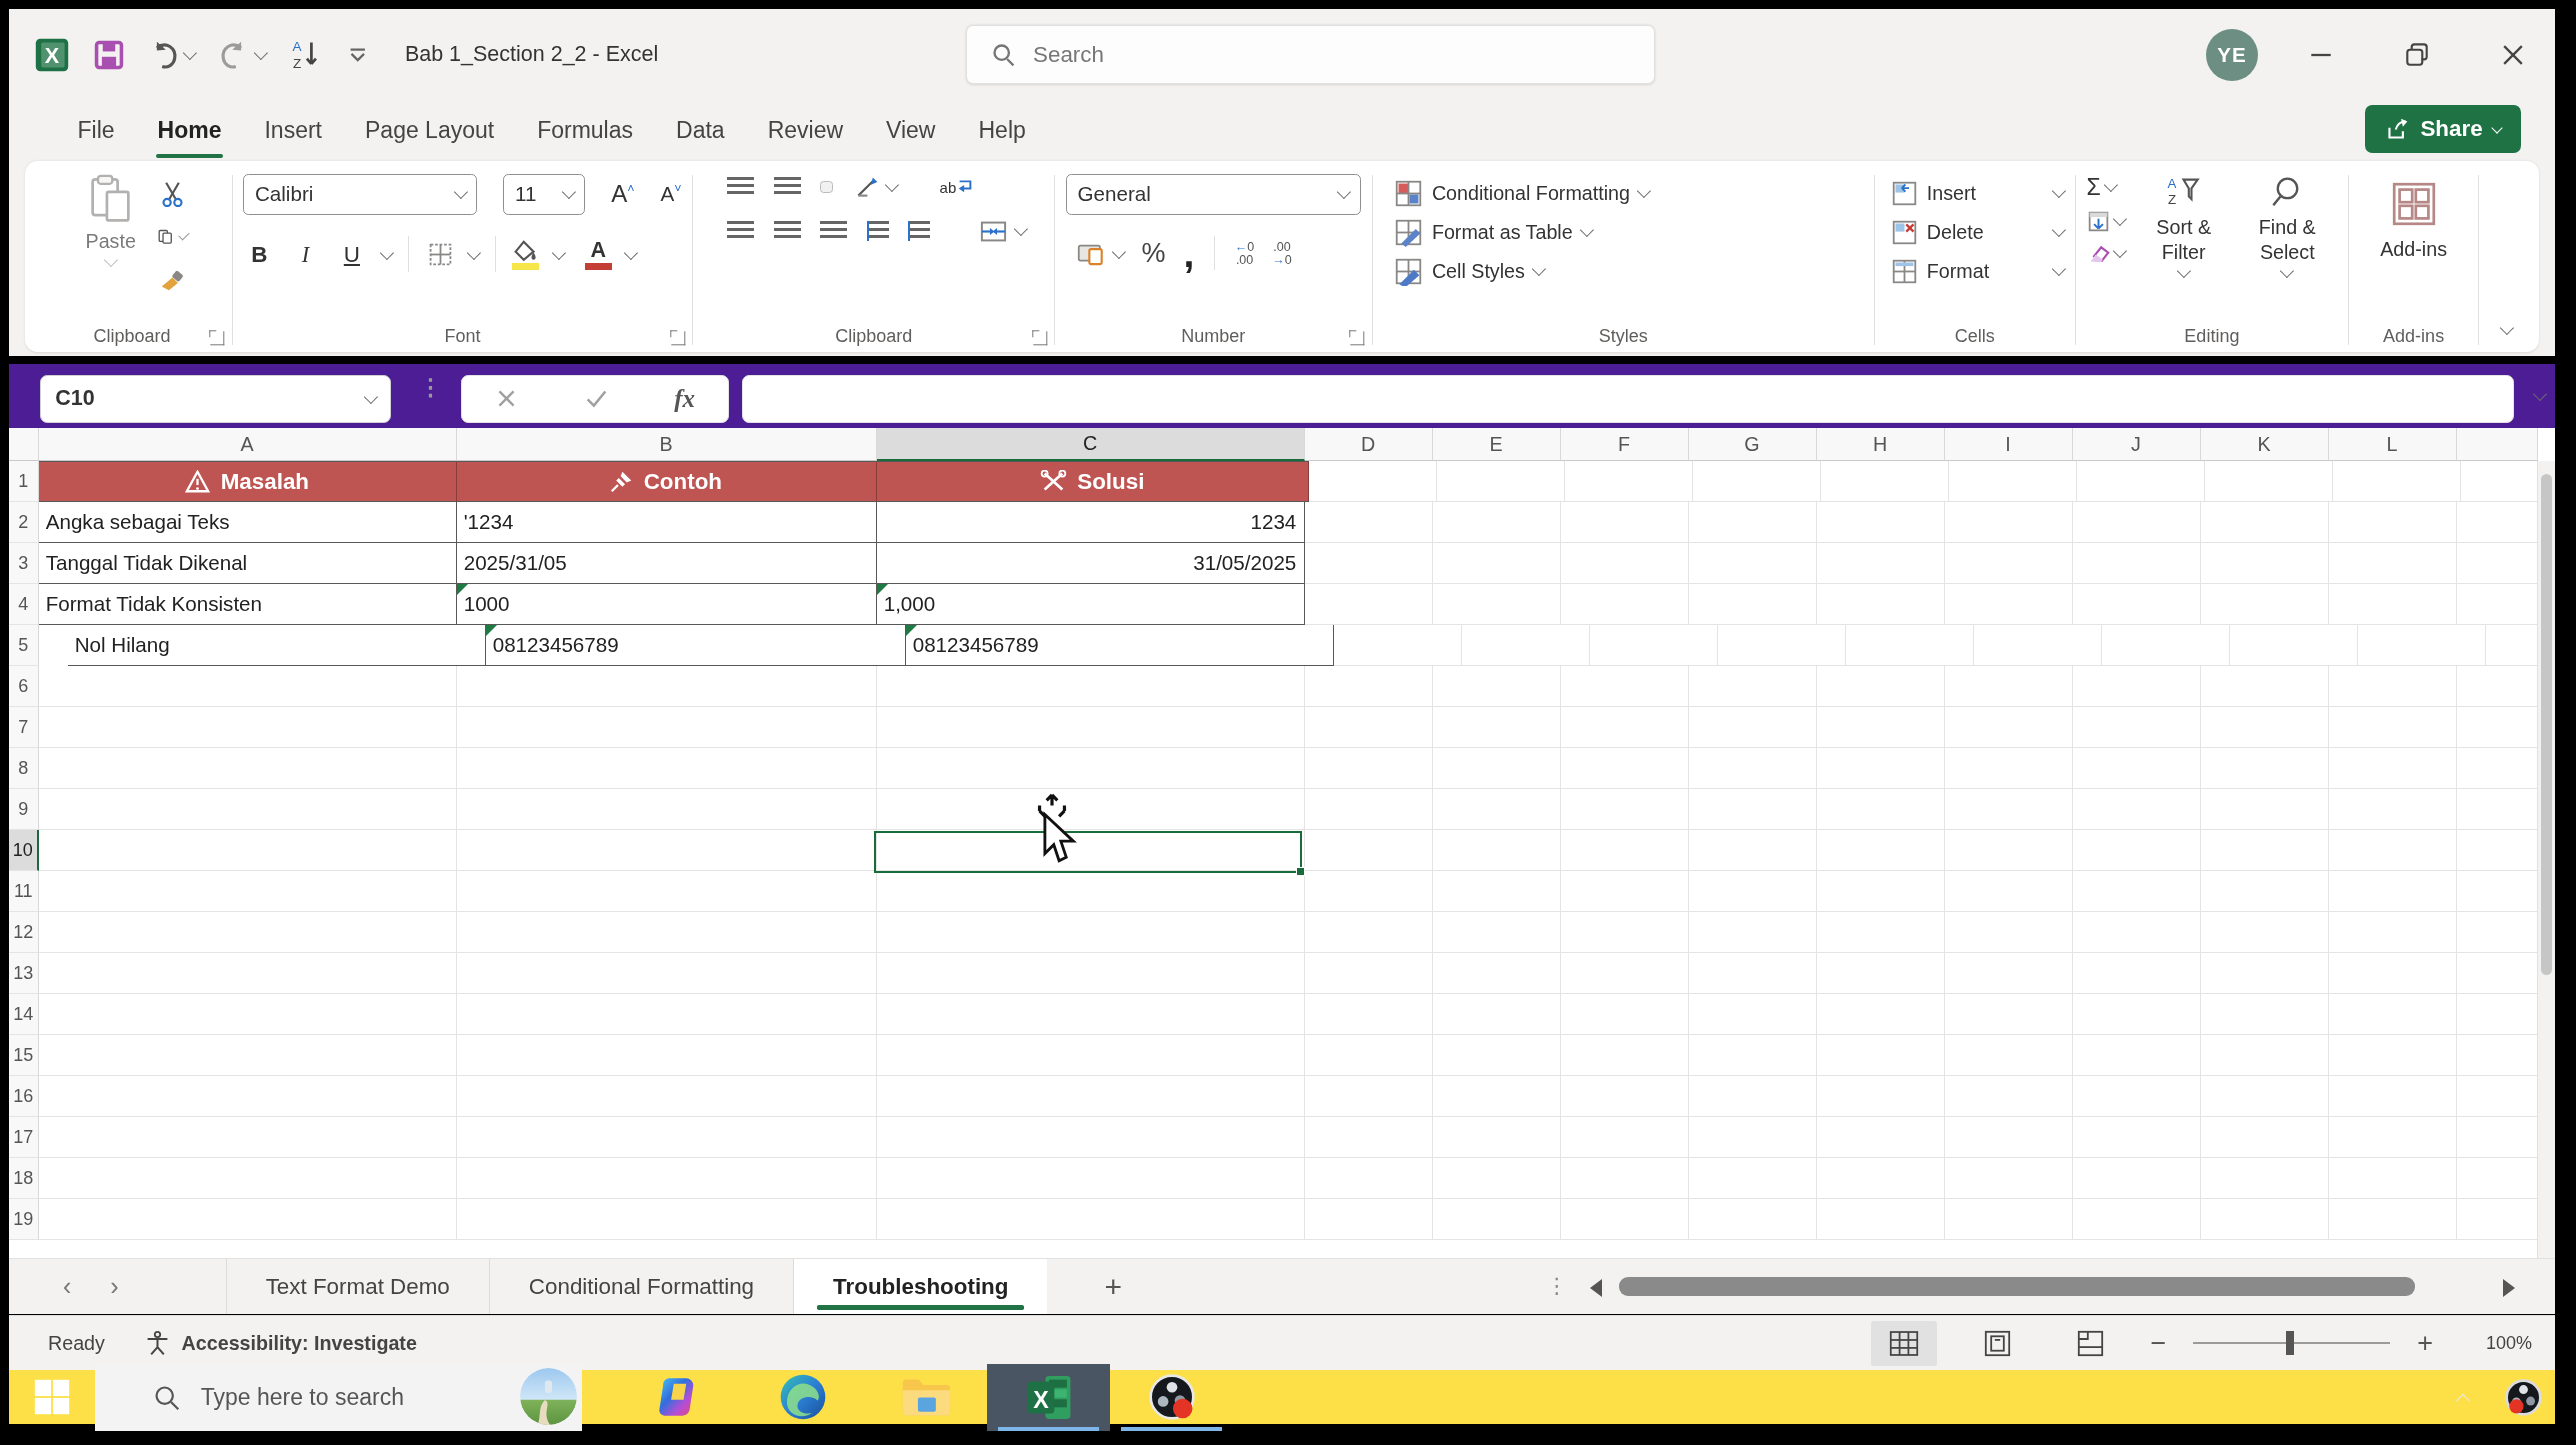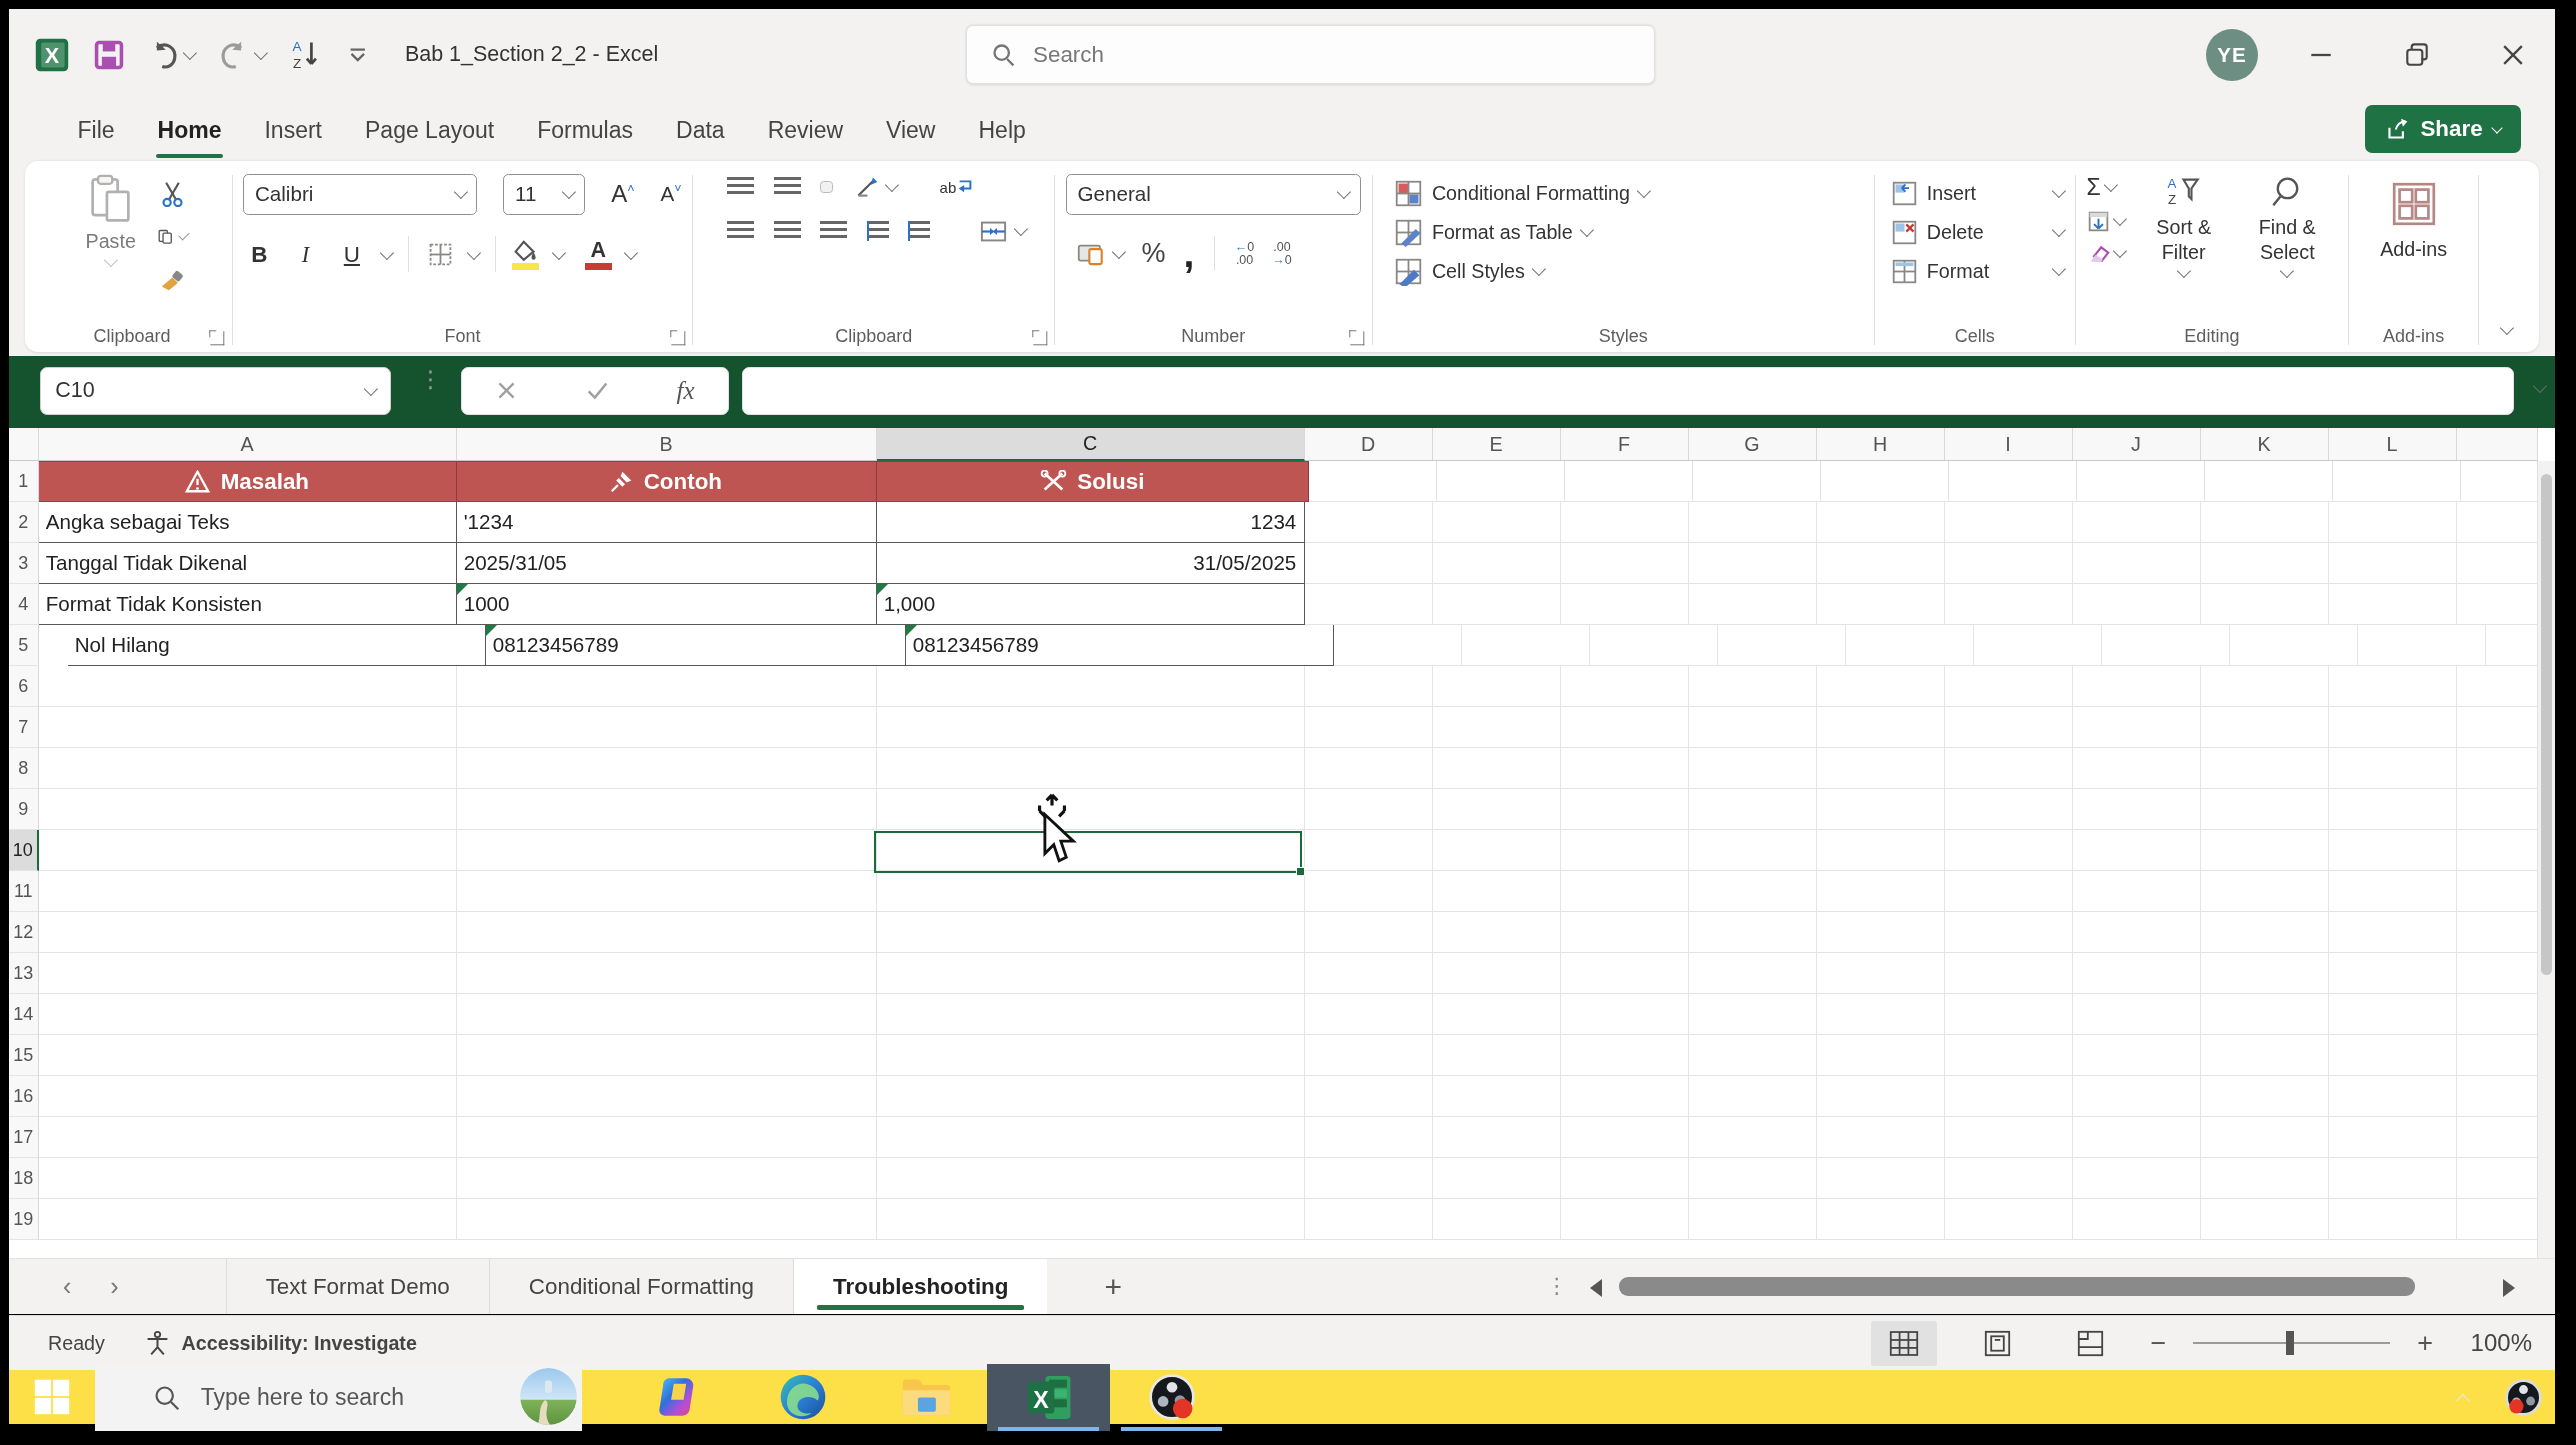--- a/index.html
+++ b/index.html
@@ -40,21 +40,21 @@
   .lines.short { width:21.5px; }
   .albox { padding:5.4px; border:0.9px solid #bbb; border-radius:3.6px; background:#f1f1f1; }
   .fontbtn { font-size:22.4px; color:#333; width:32px; text-align:center; }
   .colorbar { height:6.3px; width:27px; margin-top:1.8px; }
   .stackbtn { display:flex; align-items:center; gap:9px; height:39px; font-size:19.7px; color:#333; }
   .bigbtn { display:flex; flex-direction:column; align-items:center; justify-content:flex-start; gap:5.4px; padding:0 9px; font-size:19.7px; color:#333; text-align:center; line-height:1.25; }
   .tinytxt { font-size:12.5px; color:#555; line-height:1; text-align:center; }
   .bluearrow { color:#2b70c9; }
 
   
-  .fbar { top:356px; height:72px; background:#14532d; display:flex; align-items:center; }
+  .fbar { top:364px; height:72px; background:#4c1d95; display:flex; align-items:center;font-weight:bold; }
   .namebox { position:absolute; left:31px; top:10.7px; width:351px; height:48px; background:#fff; border:0.9px solid #d0d0d0; border-radius:7.2px; display:flex; align-items:center; justify-content:space-between; padding:0 14.3px; font-size:21.5px; color:#333; }
   .fdots { position:absolute; left:410px; top:18px; color:#999; font-size:23px; letter-spacing:0; line-height:10.7px; }
   .fbtns { position:absolute; left:452px; top:10.7px; width:268px; height:48px; background:#fff; border:0.9px solid #e3e3e3; border-radius:7.2px; display:flex; align-items:center; justify-content:space-around; color:#9a9a9a; font-size:24px; }
   .fx { font-family:"Liberation Serif", serif; font-style:italic; font-size:25px; color:#555; }
   .finput { position:absolute; left:733px; right:41px; top:10.7px; height:48px; background:#fff; border:0.9px solid #e3e3e3; border-radius:7.2px; }
   .fexpand { position:absolute; right:10.7px; top:29px; }
 
   
   .gridband { top:428px; height:831px; background:#fff; }
   .colheads { position:absolute; left:0; top:0; height:33px; display:flex; }
@@ -970,21 +970,21 @@
           <rect x="3" y="2" width="26" height="26" fill="none" stroke="#444" stroke-width="2"></rect>
           <path d="M3 10 H13 V2" fill="none" stroke="#444" stroke-width="2"></path>
           <line x1="3" y1="19" x2="29" y2="19" stroke="#444" stroke-width="2"></line>
         </svg>
     </span>
     <span class="zoomsign">−</span>
     <span class="zoomtrack">
         <span class="zoomthumb"></span>
       </span>
     <span class="zoomsign">+</span>
-    <span style="font-size:24px; width:72px; text-align:right;">100%</span>
+    <span style="font-size:18px; width:72px; text-align:right;">100%</span>
   </div>
 </div>
 
 <div class="band taskbar">
   <div class="startbtn">
     <svg width="38" height="38" viewBox="0 0 42 42">
         <rect x="2" y="2" width="18" height="18" fill="#fff"></rect>
         <rect x="22" y="2" width="18" height="18" fill="#fff"></rect>
         <rect x="2" y="22" width="18" height="18" fill="#fff"></rect>
         <rect x="22" y="22" width="18" height="18" fill="#fff"></rect>

